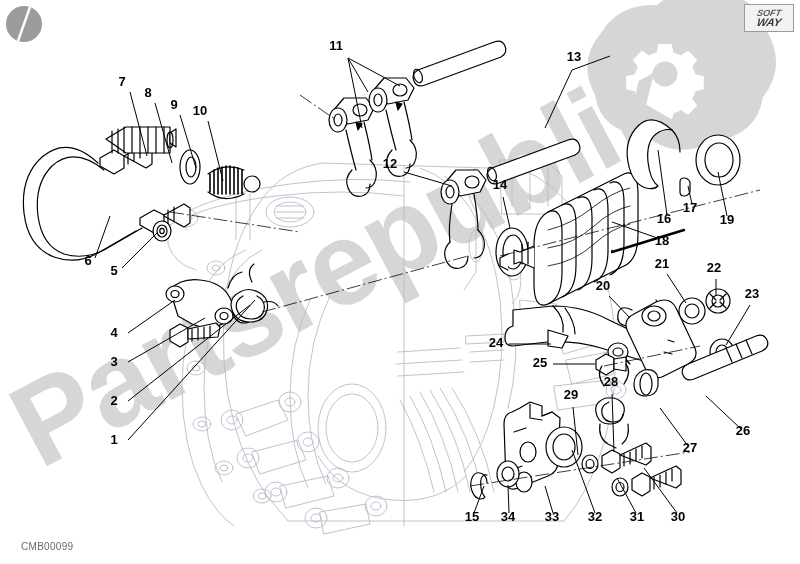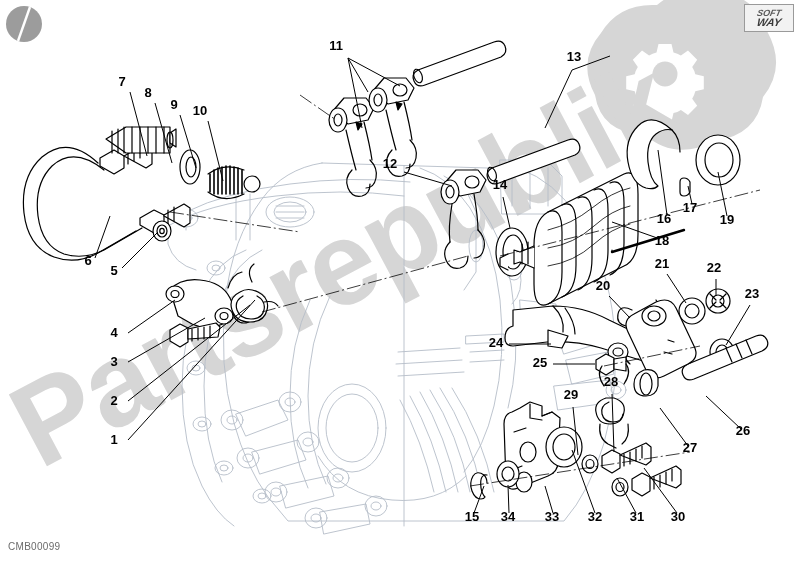--- a/index.html
+++ b/index.html
@@ -1,20 +1,20 @@
 <!DOCTYPE html>
 <html><head>
 <meta charset="utf-8">
 <style>
   html,body{margin:0;padding:0;background:#ffffff;}
   body{width:800px;height:564px;overflow:hidden;font-family:"Liberation Sans",sans-serif;}
   #stage{position:relative;width:800px;height:564px;background:#fff;}
   svg{display:block;}
   .lbl{font-family:"Liberation Sans",sans-serif;font-weight:bold;font-size:13px;fill:#000;}
-  .code{position:absolute;left:8px;top:541px;font-size:10px;color:#6b6b6b;letter-spacing:.3px;}
+  .code{position:absolute;left:21px;top:541px;font-size:10px;color:#6b6b6b;letter-spacing:.3px;}
   .sw{position:absolute;right:6px;top:4px;width:48px;height:26px;border:1px solid #9a9a9a;background:#f2f2f2;
       display:flex;flex-direction:column;align-items:center;justify-content:center;line-height:.95;}
   .sw b{font-size:9px;font-style:italic;color:#5a5a5a;transform:skewX(-12deg);}
   .sw b.w{font-size:11px;color:#3a3a3a;}
 </style>
 </head>
 <body>
 
 <div id="stage">
 

